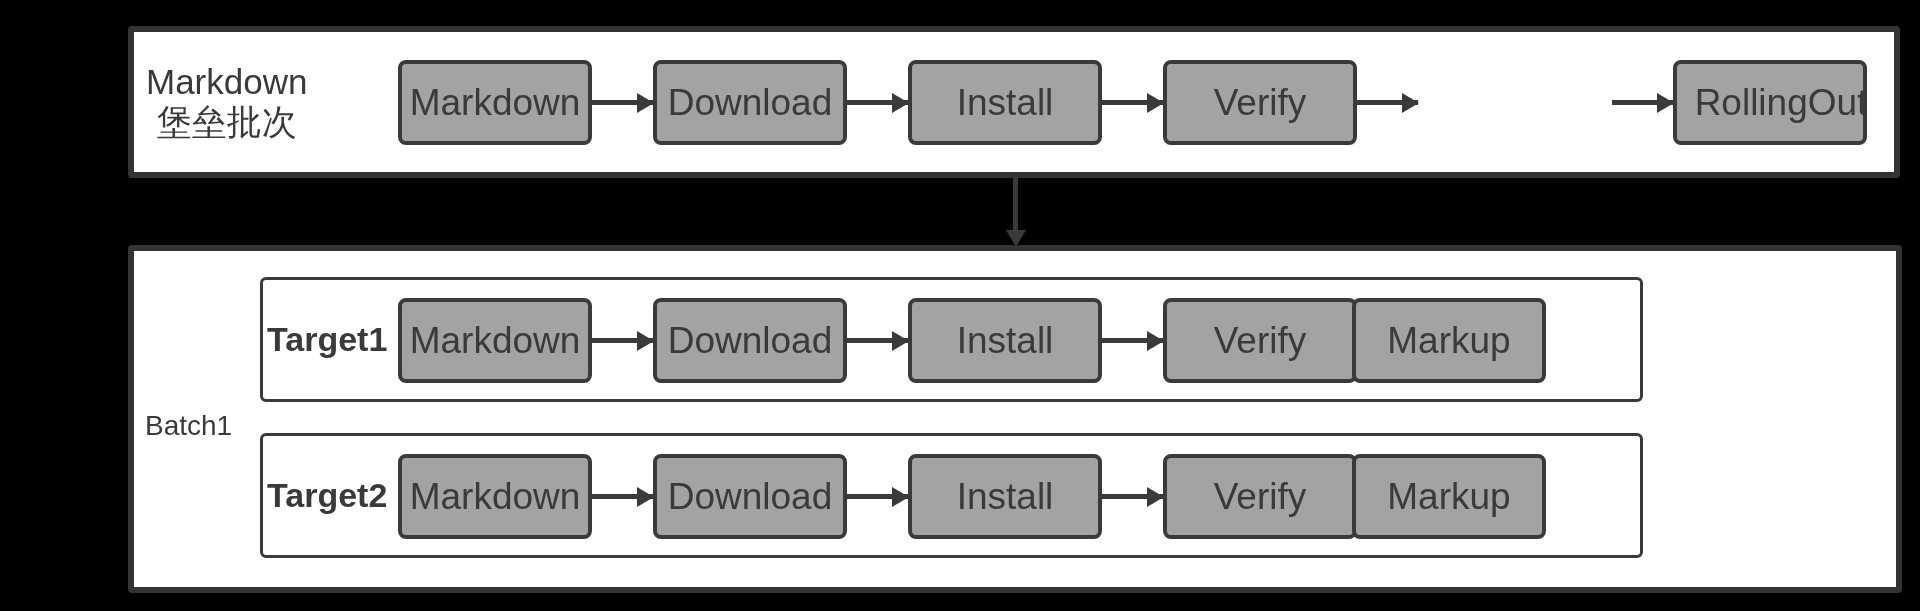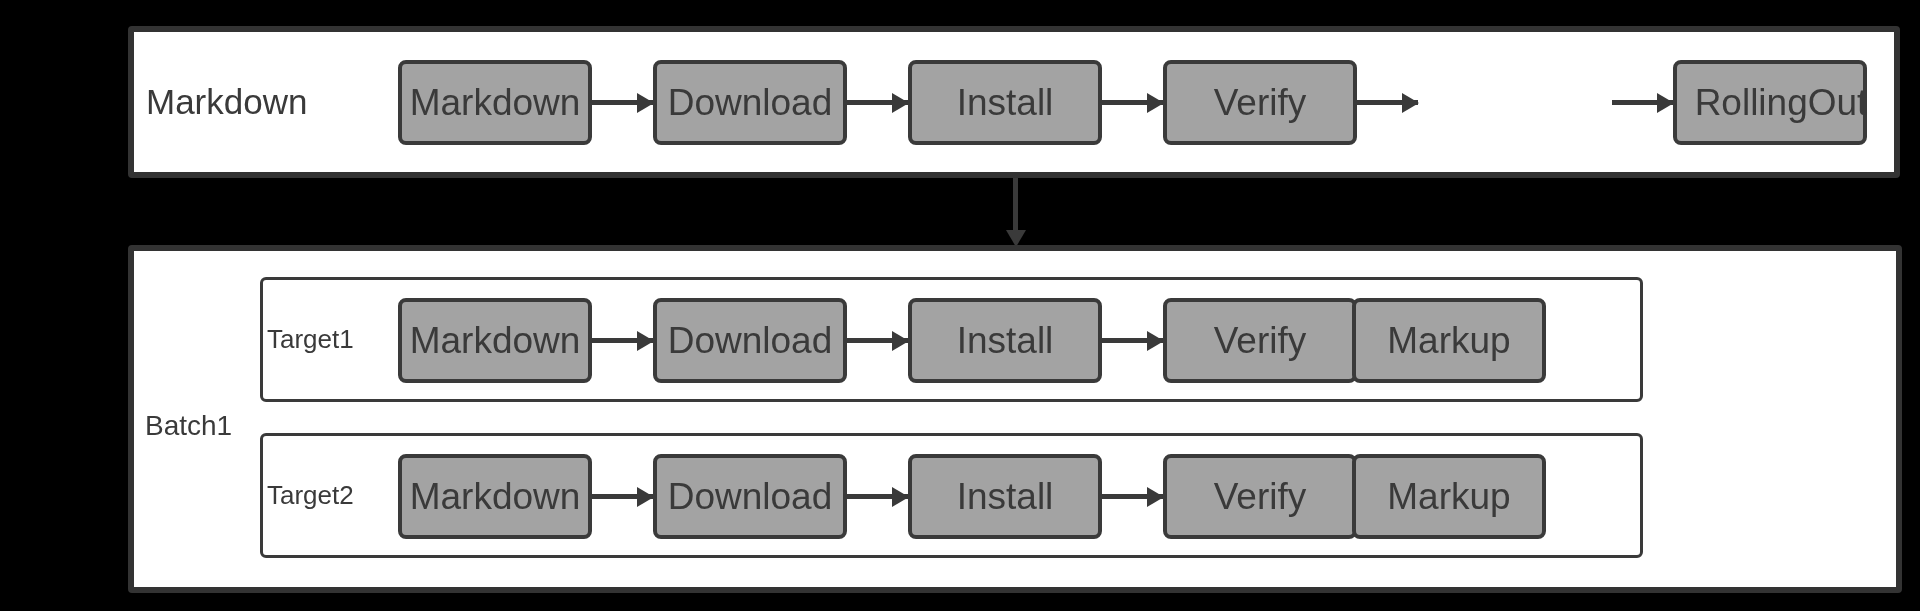--- a/index.html
+++ b/index.html
@@ -121,39 +121,41 @@
   }
   .t1 { top: 26px; }
   .t2 { top: 182px; }
   .target-label {
     position: absolute;
     left: 4px;
     top: 0;
     height: 100%;
     display: flex;
     align-items: center;
-    font-size: 26px;
-    color: #3a3a3a;
-    white-space: nowrap;
+    font-size: 34px;
+    color: #3a3a3a;
+    white-space: nowrap;
+    font-weight: bold;
   }
   .target .node { top: 18px; }
   .b0 { left: 135px; } .b1 { left: 390px; } .b2 { left: 645px; }
   .b3 { left: 900px; } .b4 { left: 1089px; }
   .target .harrow { top: 58px; }
   .ta0 { left: 329px; } .ta1 { left: 584px; }
   .ta2 { left: 839px; } .ta3 { left: 1094px; }
 </style>
 </head>
 <body>
 
 <div class="canvas">
 
   <section class="panel top-panel">
     <div class="panel-label">
       <div>Markdown</div>
+      <div>堡垒批次</div>
     </div>
 
     <div class="node c0">Markdown</div>
     <div class="harrow a0"></div>
     <div class="node c1">Download</div>
     <div class="harrow a1"></div>
     <div class="node c2">Install</div>
     <div class="harrow a2"></div>
     <div class="node c3">Verify</div>
     <div class="harrow a3"></div>

